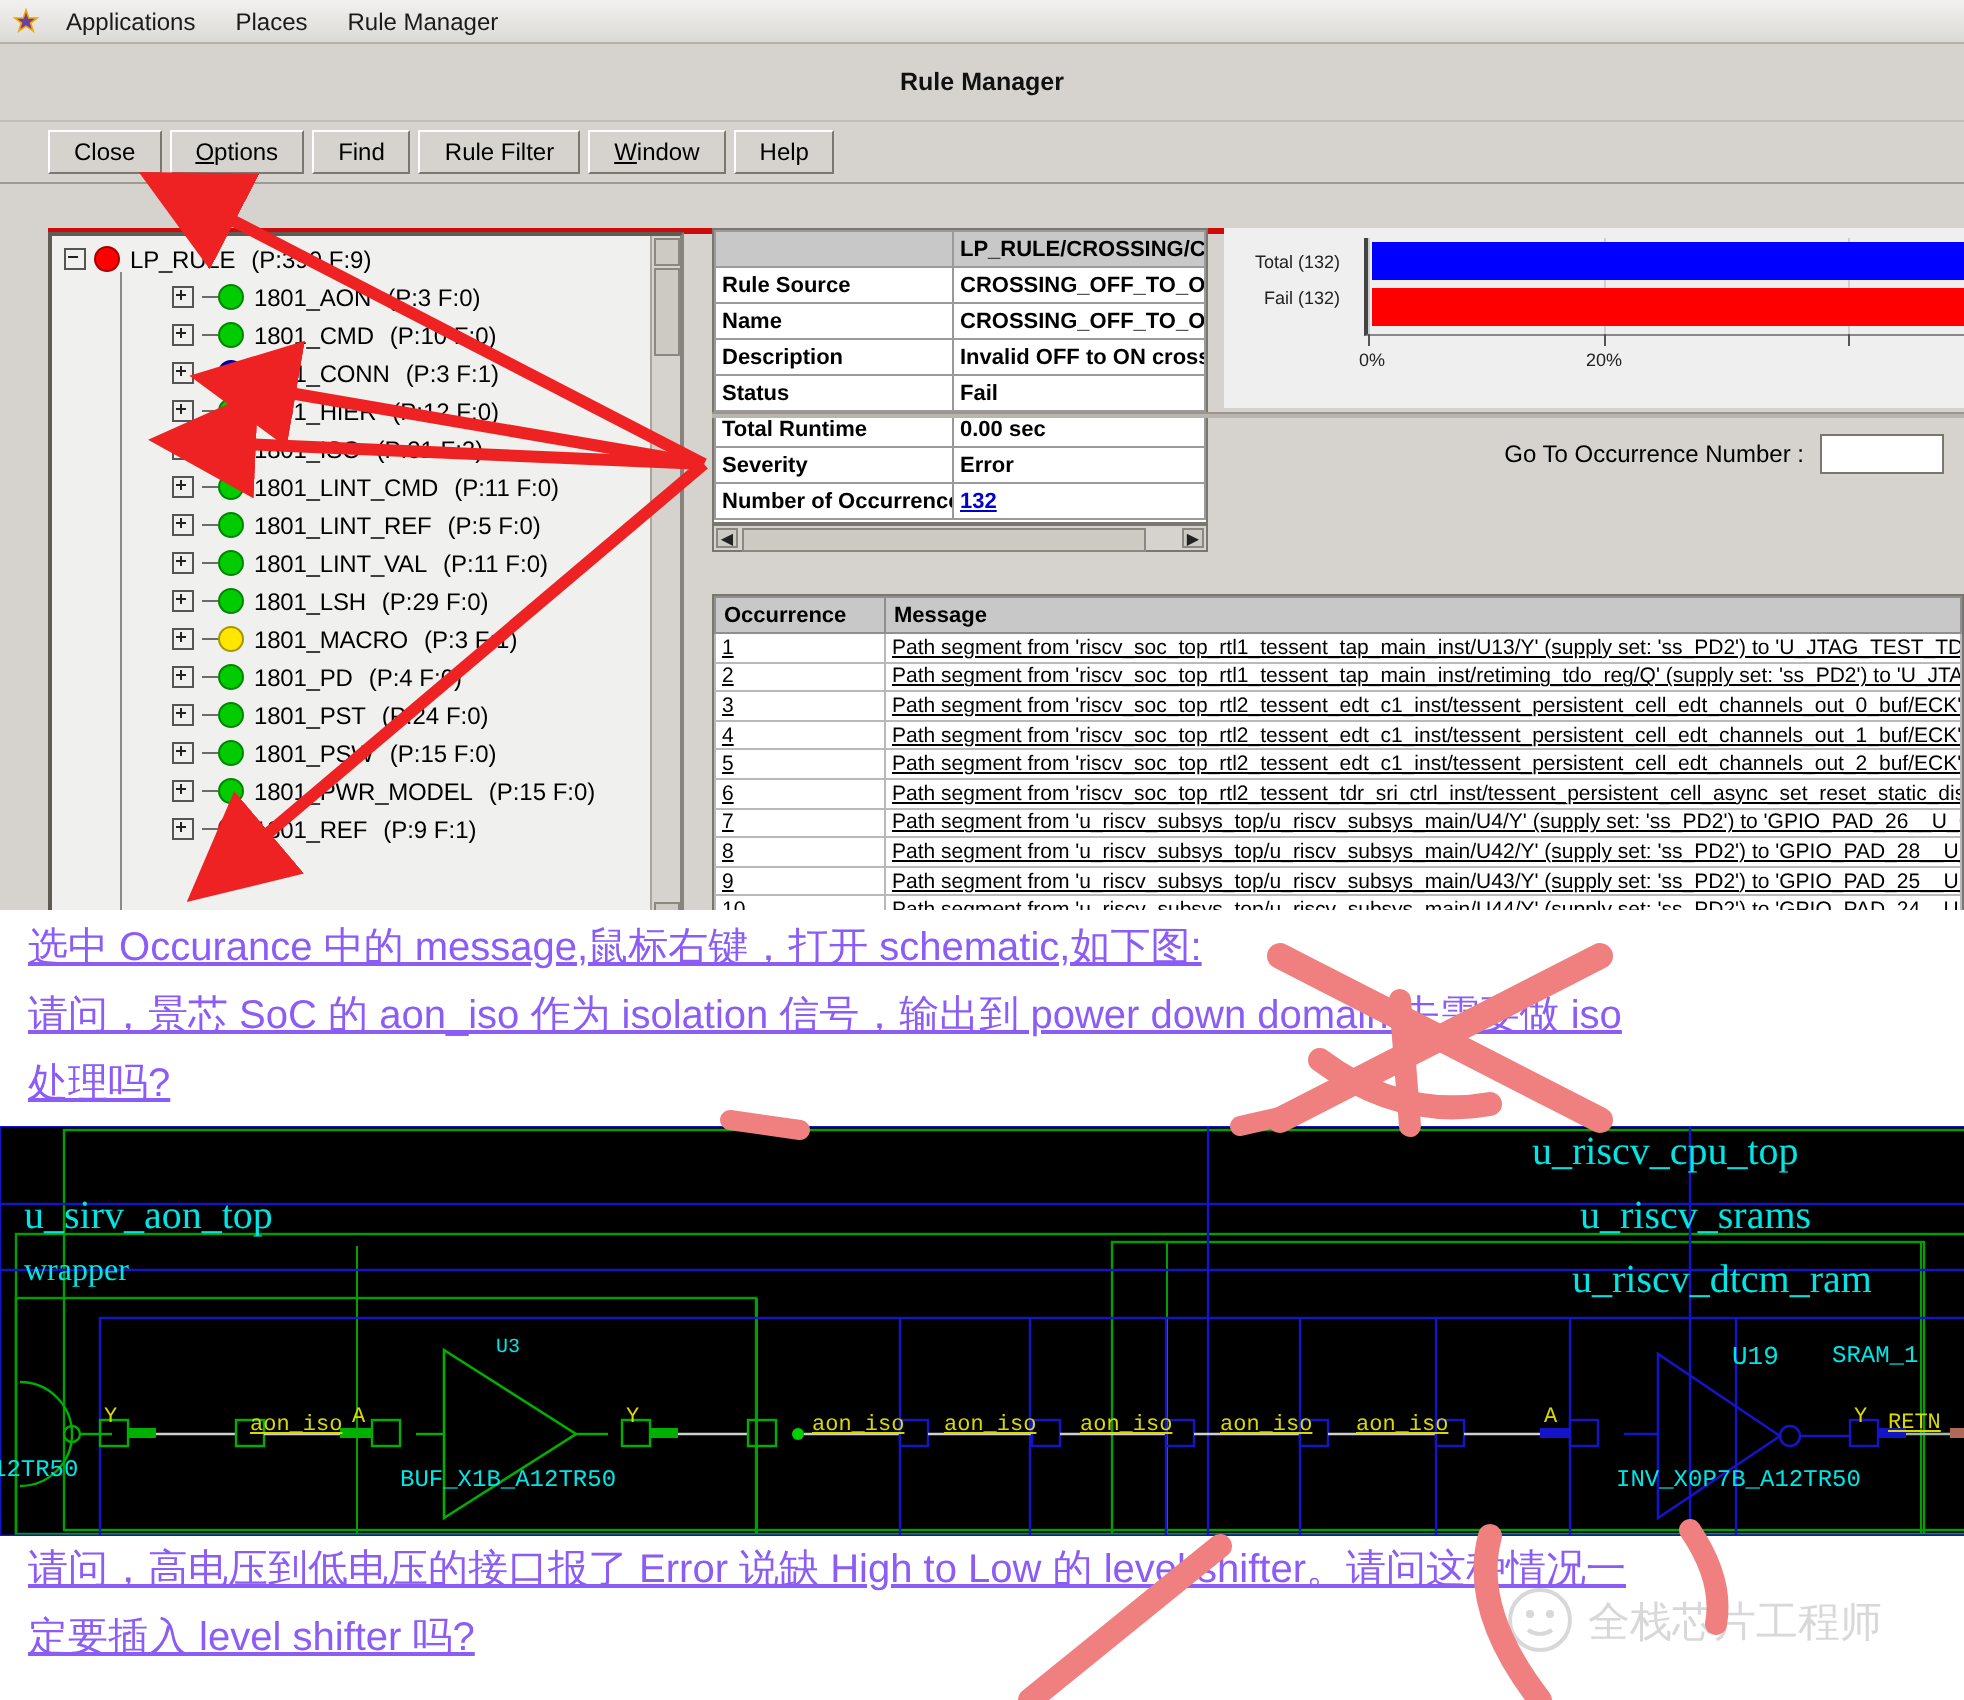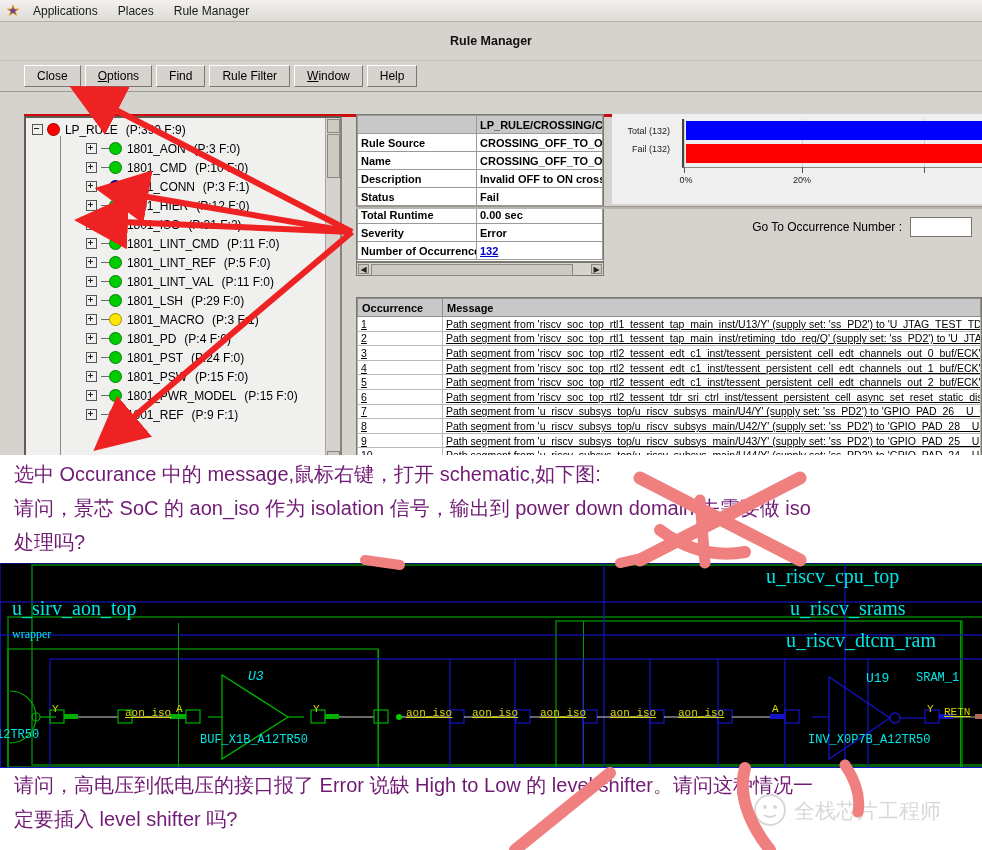--- a/index.html
+++ b/index.html
@@ -102,22 +102,22 @@
   .otable th{background:#c8c8c8;border:1px solid #8f8f8f;font-size:11px;font-weight:bold;
     text-align:left;padding:1px 4px;height:15px;}
   .otable th.c1{width:76px;margin-left:30px;}
   .otable td{border:1px solid #b9b9b9;font-size:10.5px;padding:0px 3px;height:13.6px;
     white-space:nowrap;overflow:hidden;}
   .otable td.n{width:76px;}
   .otable td.n span{text-decoration:underline;}
   .otable td.m span{text-decoration:underline;}
 
   
-  .textblock{position:absolute;left:0;width:982px;font-size:20px;color:#701a75;line-height:34px;
-    font-family:"Liberation Sans","DejaVu Sans",sans-serif;}
+  .textblock{position:absolute;left:0;width:982px;font-size:20px;color:#8b5cf6;line-height:34px;
+    font-family:"Liberation Sans","DejaVu Sans",sans-serif;text-decoration:underline;}
   #tb1{top:457px;height:108px;padding-left:14px;box-sizing:border-box;}
   #tb2{top:768px;height:82px;padding-left:14px;box-sizing:border-box;}
 
   
   .schem{position:absolute;left:0;top:563px;width:982px;height:205px;background:#000;overflow:hidden;}
   .sv{position:absolute;left:0;top:0;}
   .stxt{position:absolute;font-family:"Liberation Mono","DejaVu Sans Mono",monospace;white-space:nowrap;}
   .cyan{color:#00e5e5;}
   .yellow{color:#d9d900;}
   .serif{font-family:"Liberation Serif","DejaVu Serif",serif;}
@@ -499,27 +499,27 @@
 
     <rect x="845" y="-2" width="170" height="207" fill="none" stroke="#1414c8" stroke-width="1.2"></rect>
     <rect x="925" y="147" width="14" height="13" fill="none" stroke="#1414c8" stroke-width="1.2"></rect>
     <rect x="939" y="151" width="14" height="5" fill="#1414c8"></rect>
     <line x1="953" y1="154" x2="990" y2="154" stroke="#9fbf9f" stroke-width="1.2"></line>
     <rect x="990" y="147" width="14" height="13" fill="none" stroke="#b06a5a" stroke-width="1.4"></rect>
     <rect x="975" y="151" width="15" height="5" fill="#b06a5a"></rect>
   </svg>
 
   <div class="stxt serif cyan" style="left:12px;top:34px;font-size:20px;">u_sirv_aon_top</div>
-  <div class="stxt serif cyan" style="left:12px;top:64px;font-size:12px;">wrapper</div>
+  <div class="stxt serif cyan" style="left:12px;top:64px;font-size:16px;">wrapper</div>
   <div class="stxt serif cyan" style="left:766px;top:2px;font-size:20px;">u_riscv_cpu_top</div>
   <div class="stxt serif cyan" style="left:790px;top:34px;font-size:20px;">u_riscv_srams</div>
   <div class="stxt serif cyan" style="left:786px;top:66px;font-size:20px;">u_riscv_dtcm_ram</div>
 
   <div class="stxt cyan" style="left:-4px;top:165px;font-size:12px;">12TR50</div>
-  <div class="stxt cyan" style="left:248px;top:106px;font-size:13px;font-style:italic;">U3</div>
+  <div class="stxt cyan" style="left:248px;top:106px;font-size:10px;">U3</div>
   <div class="stxt cyan" style="left:200px;top:170px;font-size:12px;">BUF_X1B_A12TR50</div>
   <div class="stxt cyan" style="left:866px;top:108px;font-size:13px;">U19</div>
   <div class="stxt cyan" style="left:808px;top:170px;font-size:12px;">INV_X0P7B_A12TR50</div>
   <div class="stxt cyan" style="left:916px;top:108px;font-size:12px;">SRAM_1</div>
 
   <div class="stxt yellow" style="left:125px;top:144px;font-size:11px;text-decoration:underline;">aon_iso</div>
   <div class="stxt yellow" style="left:406px;top:144px;font-size:11px;text-decoration:underline;">aon_iso</div>
   <div class="stxt yellow" style="left:472px;top:144px;font-size:11px;text-decoration:underline;">aon_iso</div>
   <div class="stxt yellow" style="left:540px;top:144px;font-size:11px;text-decoration:underline;">aon_iso</div>
   <div class="stxt yellow" style="left:610px;top:144px;font-size:11px;text-decoration:underline;">aon_iso</div>

